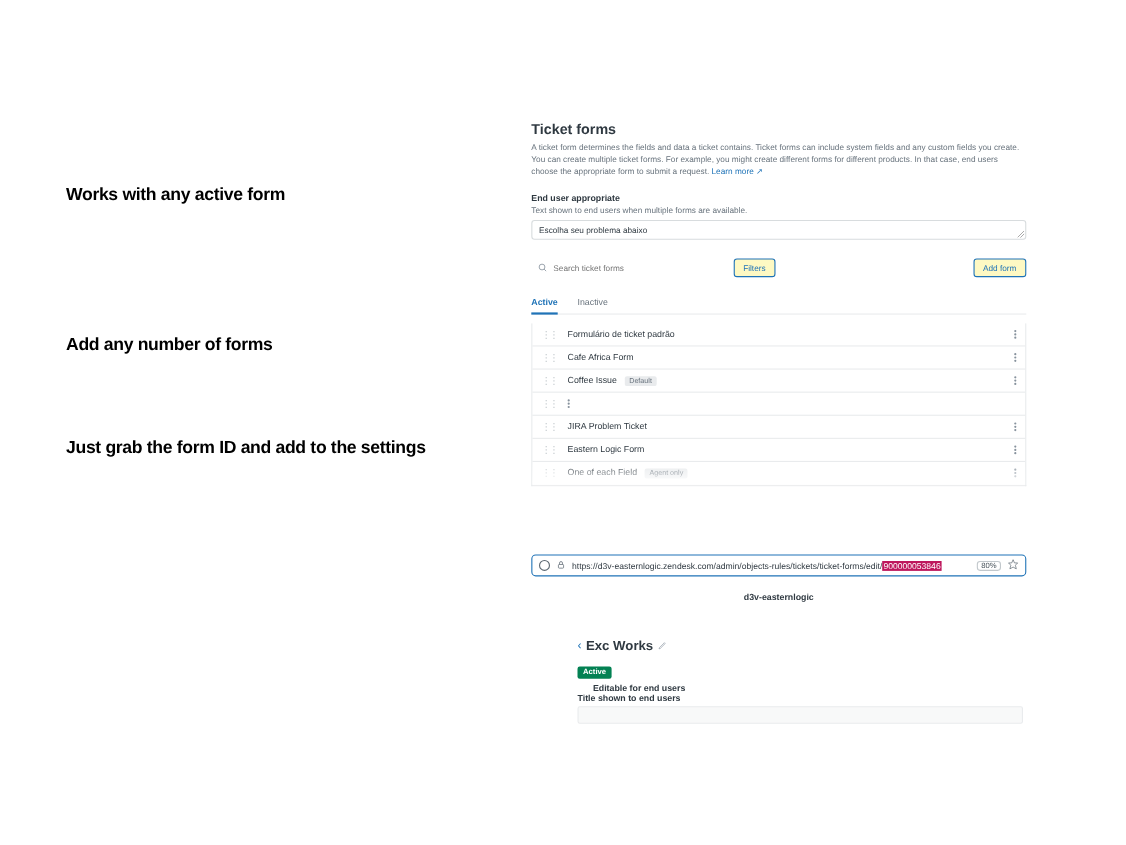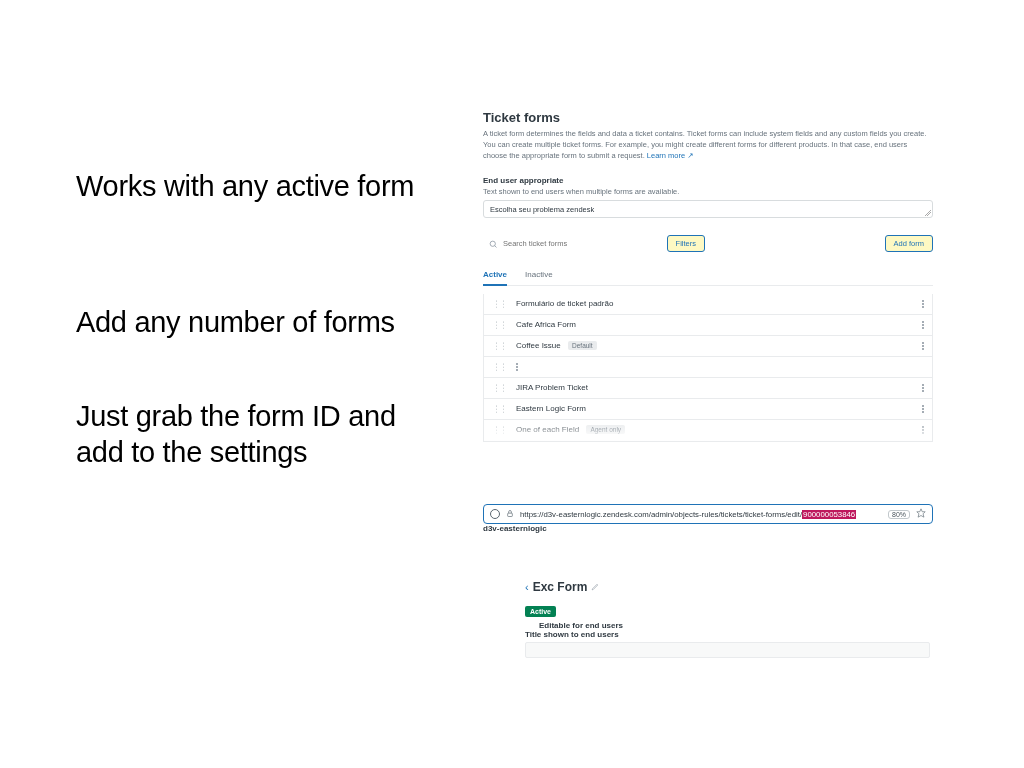--- a/index.html
+++ b/index.html
@@ -10,26 +10,25 @@
     height: 768px;
     position: relative;
     overflow: hidden;
   }
   .left-annotations {
     position: absolute;
     left: 60px;
     width: 400px;
   }
   .annotation {
-    font-size: 29px;
-    font-weight: 400;
+    font-size: 16px;
+    font-weight: 700;
     color: #000;
     line-height: 1.25;
     letter-spacing: -0.3px;
-    margin-left: 16px;
   }
   .ann1 { position:absolute; top:168px; }
   .ann2 { position:absolute; top:304px; }
   .ann3 { position:absolute; top:398px; width:330px; }
 
   .right-panel {
     position: absolute;
     left: 483px;
     top: 110px;
     width: 450px;
@@ -211,20 +210,22 @@
     font-size:7px;
     padding: 0 3px;
     color:#49545c;
   }
   .star-icon svg { width:10px; height:10px; stroke:#5a6670; fill:none; stroke-width:1.5; }
 
   .subdomain-label {
     font-size: 8px;
     font-weight: 700;
     color: #2f3941;
+    margin-top: 14px;
+    text-align: center;
   }
 
   
   .form-detail {
     position: absolute;
     left: 525px;
     top: 580px;
     width: 405px;
   }
   .back-row {
@@ -268,21 +269,21 @@
 </div>
 
 <div class="right-panel">
   <div class="page-title">Ticket forms</div>
   <div class="page-desc">
     <span>A ticket form determines the fields and data a ticket contains. Ticket forms can include system fields and any custom fields you create. You can create multiple ticket forms. For example, you might create different forms for different products. In that case, end users choose the appropriate form to submit a request. </span><a class="learn-more">Learn more ↗</a>
   </div>
 
   <div class="section-label">End user appropriate</div>
   <div class="section-sub">Text shown to end users when multiple forms are available.</div>
-  <div class="textarea-ish">Escolha seu problema zendesk</div>
+  <div class="textarea-ish">Escolha seu problema abaixo</div>
 
   <div class="toolbar-row">
     <div class="search-wrap">
       <span>
         <svg viewBox="0 0 24 24">
             <circle cx="10" cy="10" r="7"></circle>
             <line x1="20" y1="20" x2="15" y2="15"></line>
           </svg>
       </span>
       <input class="search-input" placeholder="Search ticket forms" style="">
@@ -388,21 +389,21 @@
           <polygon points="12 2 15 9 22 9 17 14 19 22 12 18 5 22 7 14 2 9 9 9"></polygon>
         </svg>
     </span>
   </div>
   <div class="subdomain-label">d3v-easternlogic</div>
 </div>
 
 <div class="form-detail">
   <div class="back-row">
     <span class="chev">‹</span>
-    <span class="formname">Exc Form</span>
+    <span class="formname">Exc Works</span>
     <span class="pencil">
       <svg viewBox="0 0 24 24">
           <path d="M3 21l3-1 12-12-2-2L4 18l-1 3z"></path>
         </svg>
     </span>
   </div>
   <div class="active-pill">Active</div>
   <div class="detail-line1">Editable for end users</div>
   <div class="detail-line3">Title shown to end users</div>
   <div class="detail-input"></div>

